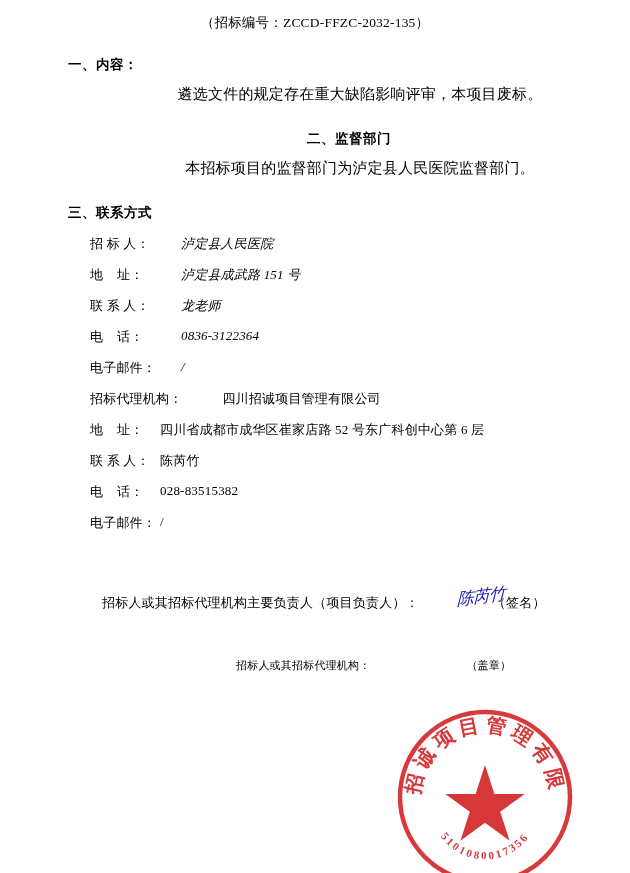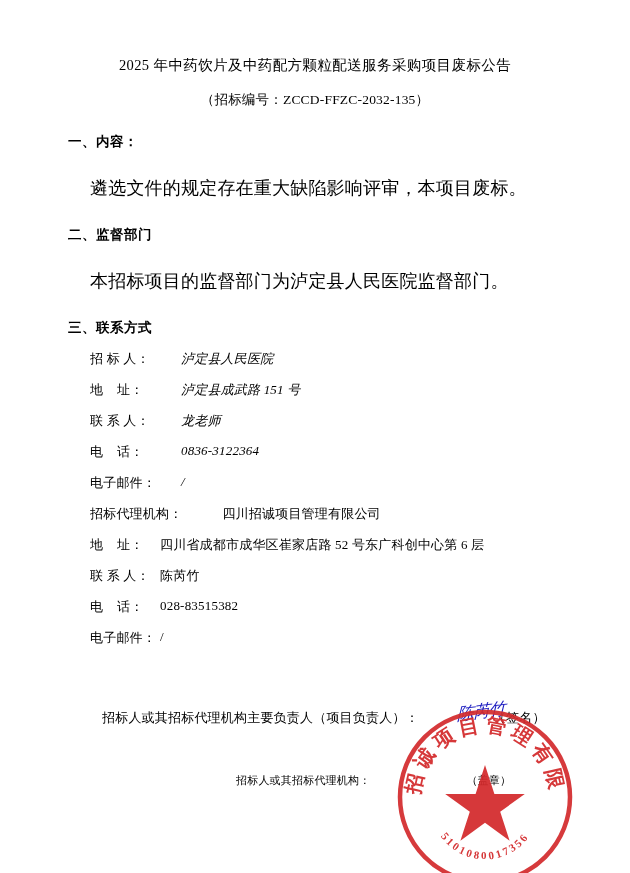--- a/index.html
+++ b/index.html
@@ -38,27 +38,28 @@
     letter-spacing: 0.2px;
     margin-top: 14px;
   }
   .sec-head {
     font-size: 13.5px;
     font-weight: bold;
     margin-left: 68px;
     letter-spacing: 0.5px;
   }
   .sec-1 { margin-top: 24px; }
-  .sec-2 { margin-top: 26px; }
+  .sec-2 { margin-top: 26px; text-align: center; }
   .sec-3 { margin-top: 26px; }
   .para {
-    font-size: 18px;
+    font-size: 15px;
     margin-left: 90px;
-    margin-top: 25px;
-    letter-spacing: 0.2px;
+    margin-top: 11px;
+    letter-spacing: 0.2px;
+    text-align: center;
   }
   .kv {
     font-size: 13px;
     margin-left: 90px;
     margin-top: 13px;
     letter-spacing: 0.2px;
     display: flex;
     gap: 25px;
   }
   .kv .k {
@@ -121,21 +122,20 @@
     font-weight: bold;
     fill: #d3292b;
   }
 </style>
 </head>
 <body>
 
 <div class="page">
   <div class="doc-body">
 
-    <div class="title">2025 年中药饮片及中药配方颗粒配送服务采购项目废标公告</div>
     <div class="subtitle">（招标编号：ZCCD-FFZC-2032-135）</div>
 
     <div class="sec-head sec-1">一、内容：</div>
     <div class="para">遴选文件的规定存在重大缺陷影响评审，本项目废标。</div>
 
     <div class="sec-head sec-2">二、监督部门</div>
     <div class="para">本招标项目的监督部门为泸定县人民医院监督部门。</div>
 
     <div class="sec-head sec-3">三、联系方式</div>
 

